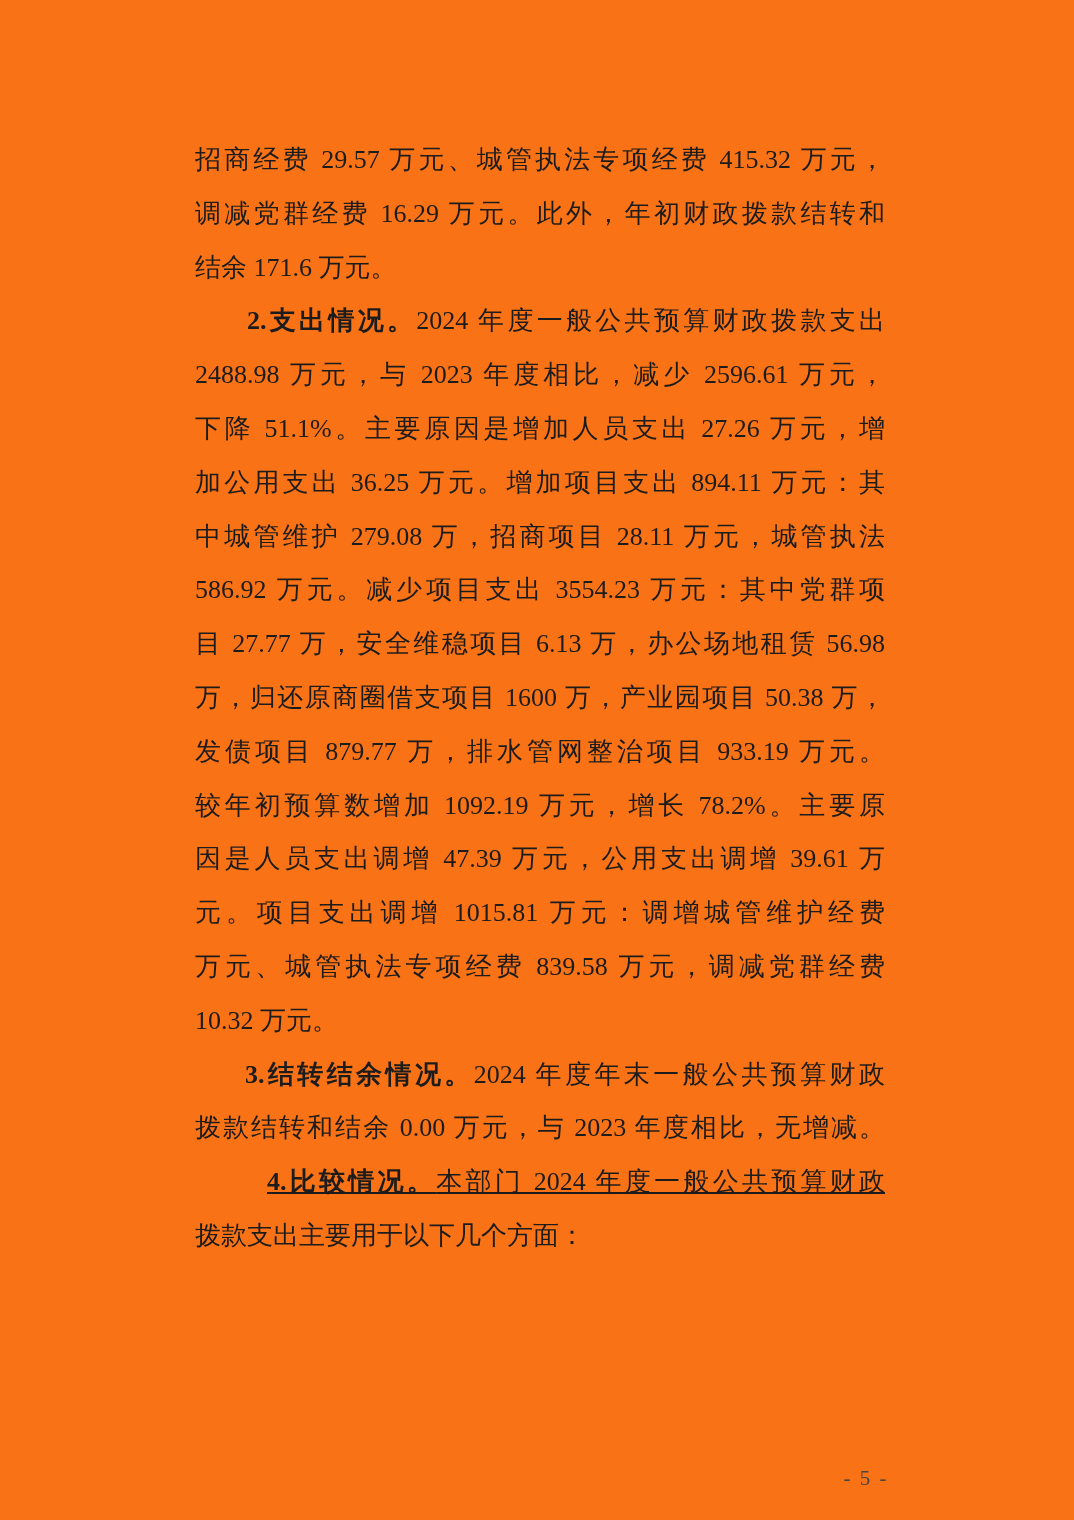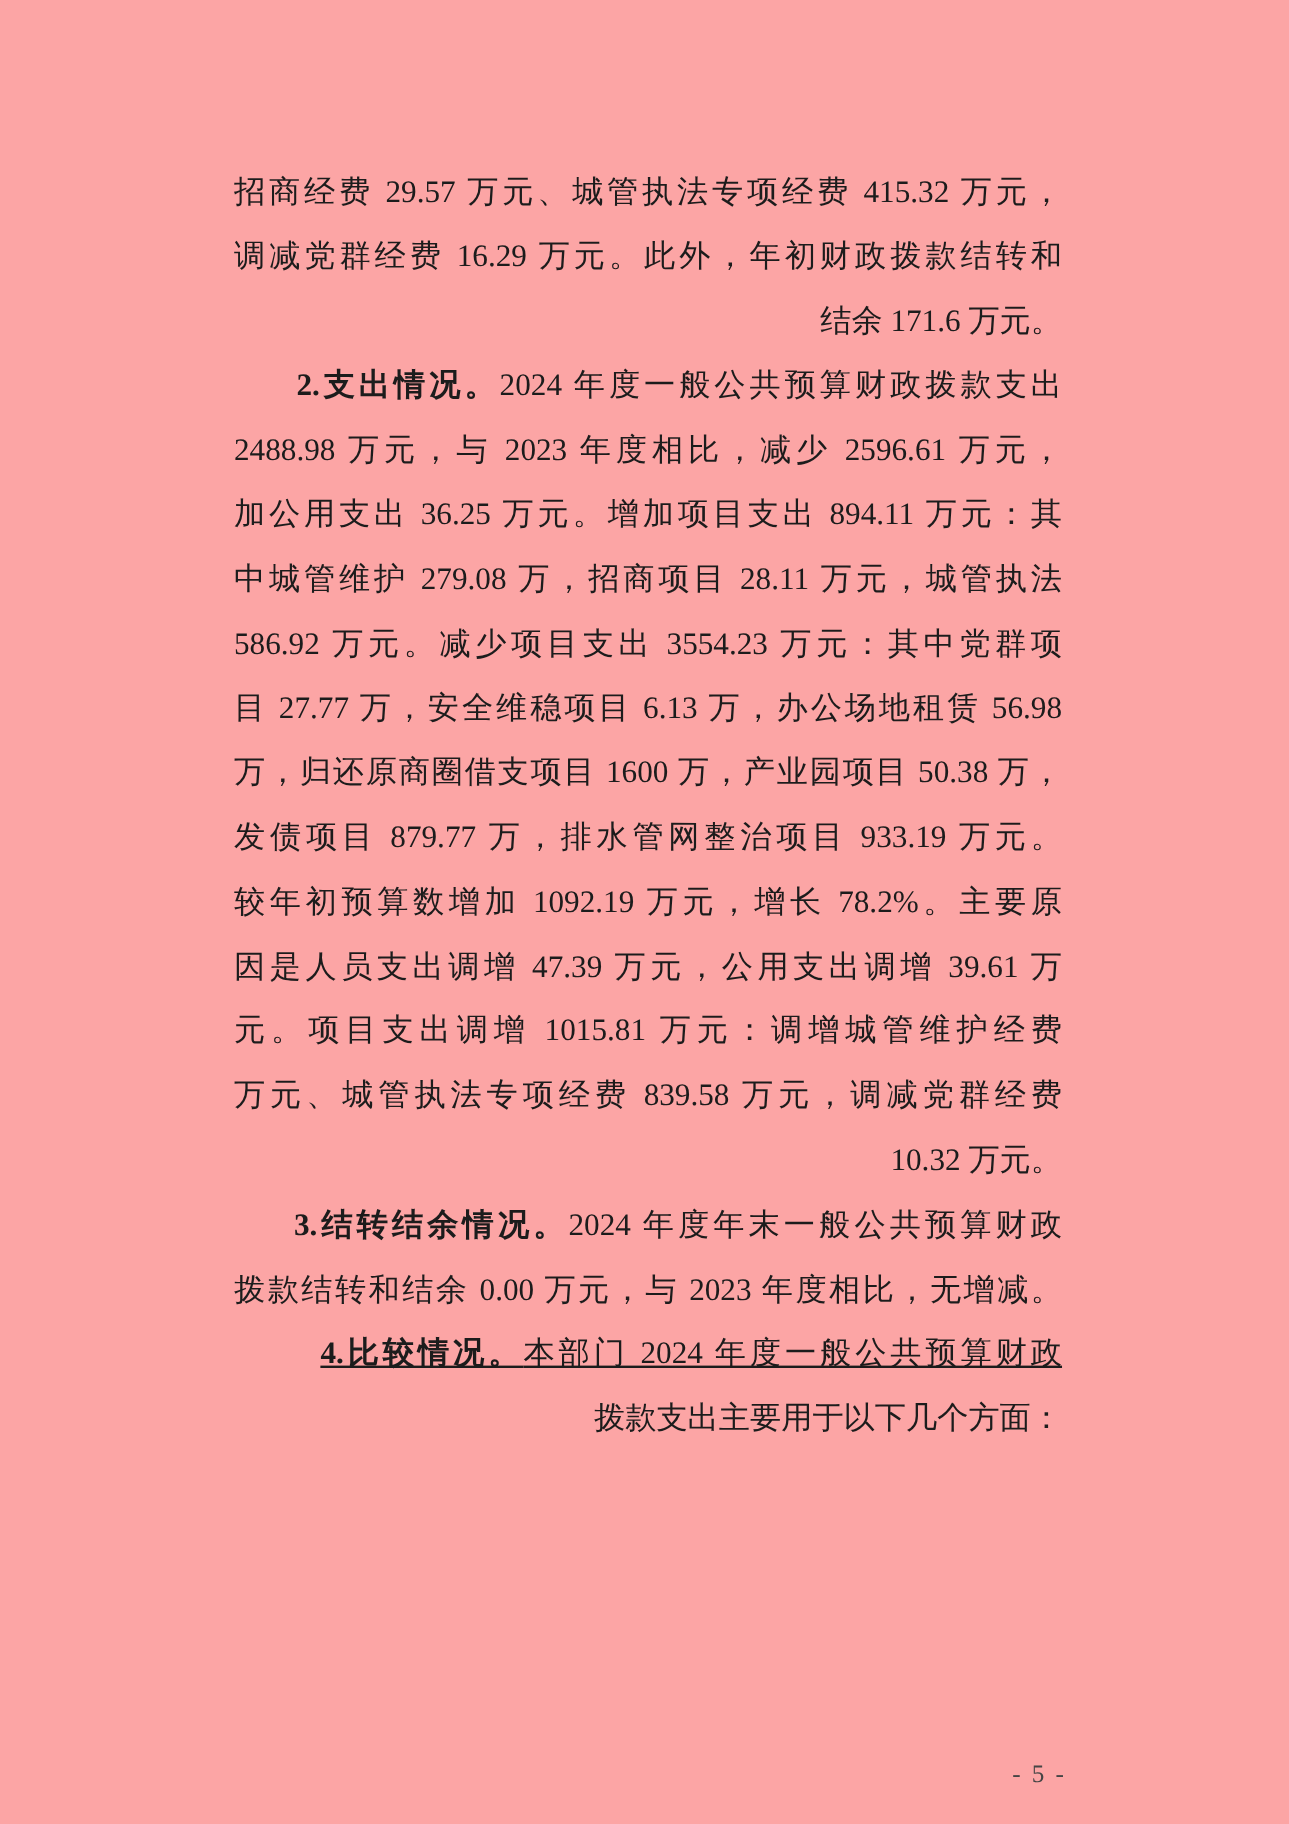--- a/index.html
+++ b/index.html
@@ -4,40 +4,40 @@
 <style>
   html, body {
     margin: 0;
     padding: 0;
     background: #ffffff;
   }
   .page {
     position: relative;
     width: 1074px;
     height: 1520px;
-    background: #fca5a5;
+    background: #f97316;
     overflow: hidden;
     font-family: "Liberation Serif", "DejaVu Serif", serif;
     color: #1c1c1c;
   }
   .doc-body {
     position: absolute;
     left: 195px;
     top: 133px;
     width: 690px;
   }
   .para {
     margin: 0;
     padding: 0;
   }
   .line {
     line-height: 53.8px;
     font-size: 26px;
     white-space: nowrap;
-    text-align: right;
+    text-align: left;
   }
   .line.justify {
     white-space: normal;
     text-align: justify;
     text-align-last: justify;
   }
   .seg.b {
     font-weight: bold;
   }
   .page-number {
@@ -58,20 +58,21 @@
 <div class="page">
   <main class="doc-body" id="doc-body">
       <div class="para">
         <div class="line justify"><span class="seg">招商经费 29.57 万元、城管执法专项经费 415.32 万元，</span></div>
         <div class="line justify"><span class="seg">调减党群经费 16.29 万元。此外，年初财政拨款结转和</span></div>
         <div class="line"><span class="seg">结余 171.6 万元。</span></div>
       </div>
       <div class="para">
         <div class="line justify" style="padding-left: 52px;"><span class="seg b">2.支出情况。</span><span class="seg">2024 年度一般公共预算财政拨款支出</span></div>
         <div class="line justify"><span class="seg">2488.98 万元，与 2023 年度相比，减少 2596.61 万元，</span></div>
+        <div class="line justify"><span class="seg">下降 51.1%。主要原因是增加人员支出 27.26 万元，增</span></div>
         <div class="line justify"><span class="seg">加公用支出 36.25 万元。增加项目支出 894.11 万元：其</span></div>
         <div class="line justify"><span class="seg">中城管维护 279.08 万，招商项目 28.11 万元，城管执法</span></div>
         <div class="line justify"><span class="seg">586.92 万元。减少项目支出 3554.23 万元：其中党群项</span></div>
         <div class="line justify"><span class="seg">目 27.77 万，安全维稳项目 6.13 万，办公场地租赁 56.98</span></div>
         <div class="line justify"><span class="seg">万，归还原商圈借支项目 1600 万，产业园项目 50.38 万，</span></div>
         <div class="line justify"><span class="seg">发债项目 879.77 万，排水管网整治项目 933.19 万元。</span></div>
         <div class="line justify"><span class="seg">较年初预算数增加 1092.19 万元，增长 78.2%。主要原</span></div>
         <div class="line justify"><span class="seg">因是人员支出调增 47.39 万元，公用支出调增 39.61 万</span></div>
         <div class="line justify"><span class="seg">元。项目支出调增 1015.81 万元：调增城管维护经费</span></div>
         <div class="line justify"><span class="seg">万元、城管执法专项经费 839.58 万元，调减党群经费</span></div>

